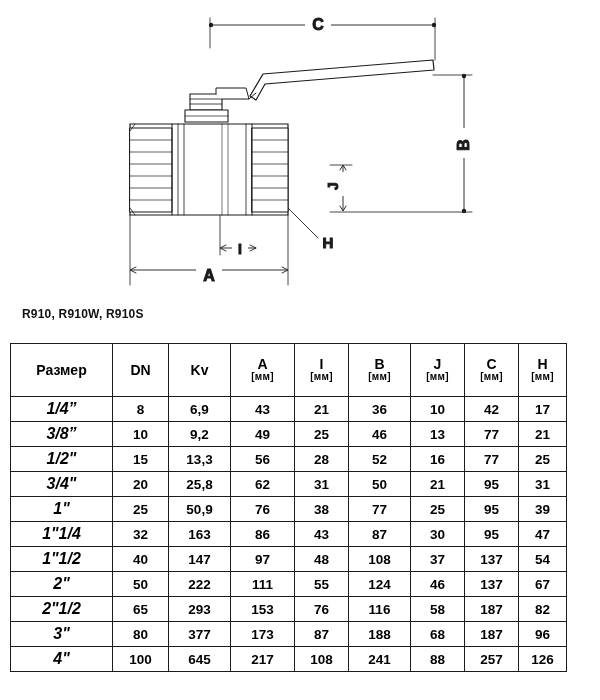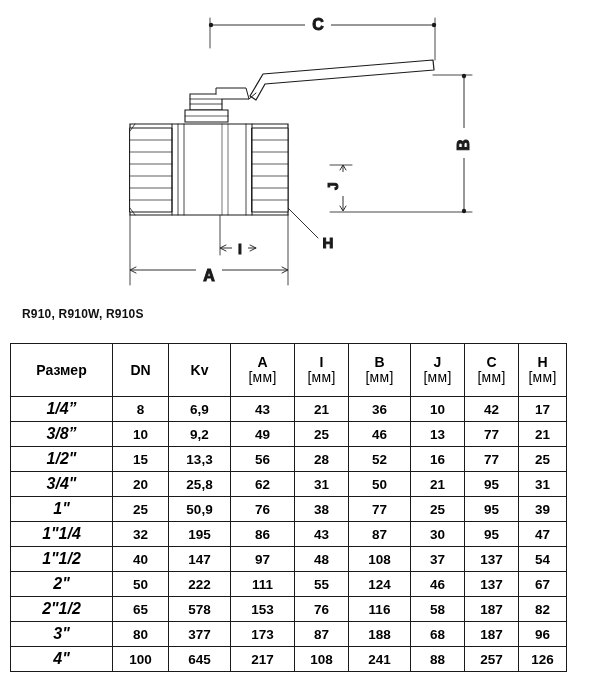--- a/index.html
+++ b/index.html
@@ -60,22 +60,22 @@
     font-family: "Liberation Sans", sans-serif;
   }
   table.spec thead th {
     height: 52px;
     font-weight: bold;
     font-size: 14px;
     line-height: 1.05;
   }
   table.spec thead th .unit {
     display: block;
-    font-size: 14px;
-    font-weight: normal;
+    font-size: 10px;
+    font-weight: bold;
     letter-spacing: 0.3px;
   }
   table.spec td.size-col {
     font-weight: bold;
     font-style: italic;
     font-size: 16px;
   }
   table.spec td {
     font-weight: bold;
   }
@@ -290,21 +290,21 @@
           <td>76</td>
           <td>38</td>
           <td>77</td>
           <td>25</td>
           <td>95</td>
           <td>39</td>
         </tr>
         <tr>
           <td class="size-col">1"1/4</td>
           <td>32</td>
-          <td>195</td>
+          <td>163</td>
           <td>86</td>
           <td>43</td>
           <td>87</td>
           <td>30</td>
           <td>95</td>
           <td>47</td>
         </tr>
         <tr>
           <td class="size-col">1"1/2</td>
           <td>40</td>
@@ -323,21 +323,21 @@
           <td>111</td>
           <td>55</td>
           <td>124</td>
           <td>46</td>
           <td>137</td>
           <td>67</td>
         </tr>
         <tr>
           <td class="size-col">2"1/2</td>
           <td>65</td>
-          <td>578</td>
+          <td>293</td>
           <td>153</td>
           <td>76</td>
           <td>116</td>
           <td>58</td>
           <td>187</td>
           <td>82</td>
         </tr>
         <tr>
           <td class="size-col">3"</td>
           <td>80</td>

